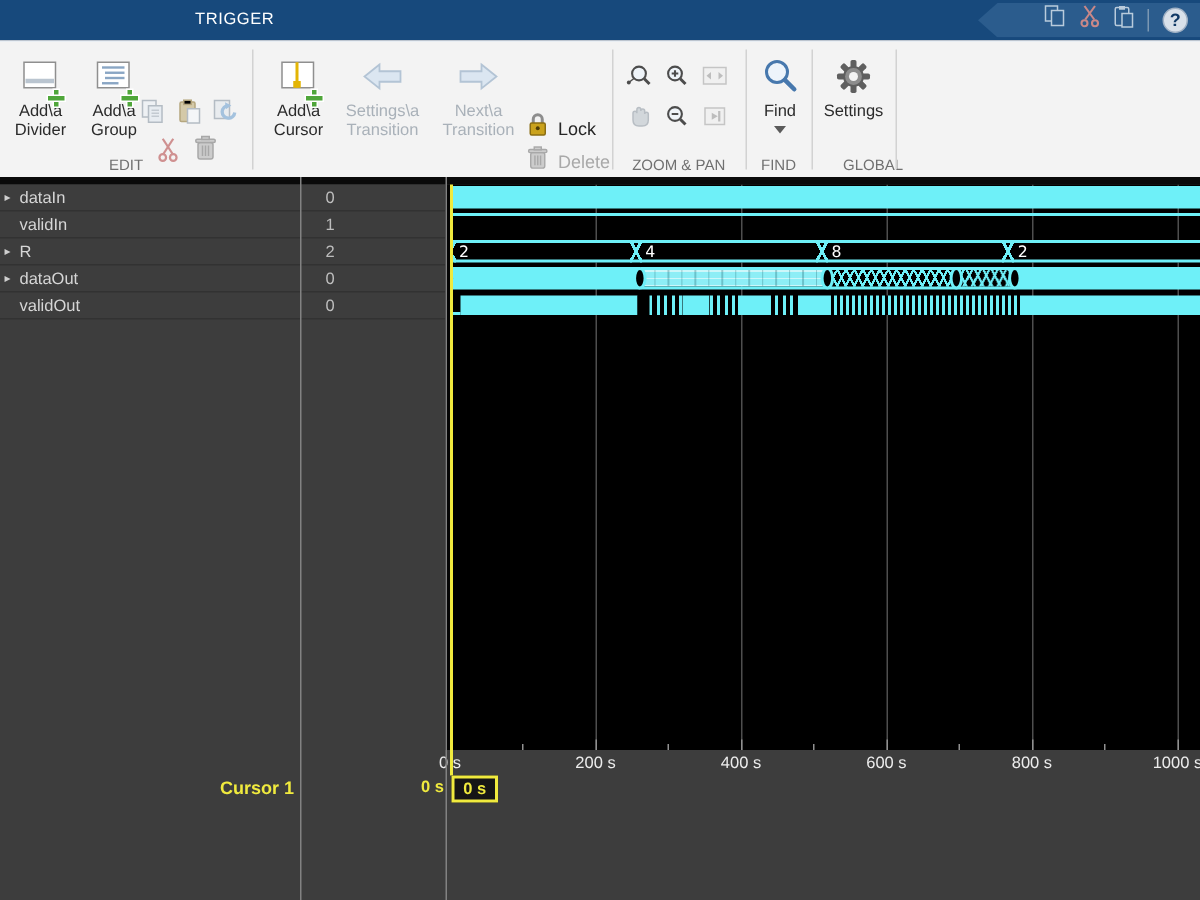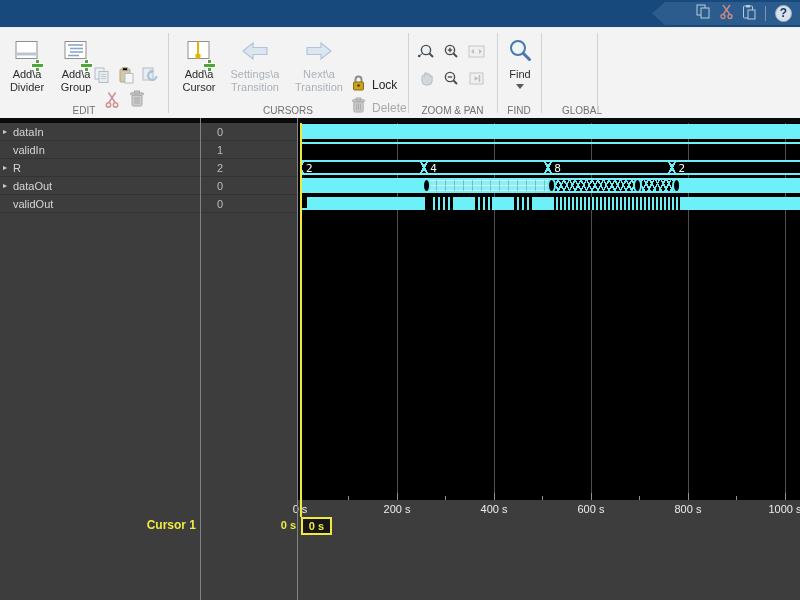--- a/index.html
+++ b/index.html
@@ -93,20 +93,21 @@
              background:#161616;color:var(--cyellow);font-size:11px;font-weight:bold;text-align:center;line-height:14px;z-index:8;}
   .cursorval{position:absolute;left:230px;top:519px;width:66px;text-align:right;font-size:11px;font-weight:bold;color:var(--cyellow);z-index:8;}
   .cursorname{position:absolute;left:78px;top:518px;width:118px;text-align:right;font-size:12px;font-weight:bold;color:var(--cyellow);z-index:8;}
 </style>
 </head>
 <body>
 
 <div class="stage" style="--cy: #6EF0F8; --cyellow: #F0EA3E; --tabblue: #17497C;">
 
   <div class="tabbar">
+    <div class="tab active" style="left:118px">TRIGGER</div>
     <div class="qat">
       <span class="iconwrap">
         <svg width="15" height="16" viewBox="0 0 15 16">
             <rect x="1" y="1" width="8" height="10" fill="none" stroke="#b9cbdc"></rect>
             <rect x="5" y="4" width="8" height="10" fill="#2b5c8d" stroke="#b9cbdc"></rect>
           </svg>
       </span>
       <span class="iconwrap">
         <svg width="13" height="16" viewBox="0 0 13 16">
             <g stroke="#c98888" stroke-width="1.4" fill="none">
@@ -252,21 +253,20 @@
             <rect x="1.5" y="2.8" width="13" height="2.2" rx="1" fill="#cccccc" stroke="#a8a8a8"></rect>
             <rect x="5.5" y="1" width="5" height="2" fill="#cccccc" stroke="#a8a8a8"></rect>
             <g stroke="#a8a8a8">
               <line x1="6" y1="7" x2="6" y2="14"></line>
               <line x1="8" y1="7" x2="8" y2="14"></line>
               <line x1="10" y1="7" x2="10" y2="14"></line>
             </g>
           </svg></span>
       <span class="txt dis">Delete</span>
     </div>
-    <div class="seclbl" style="left:168px;width:240px">CURSORS</div>
     <div class="vsep" style="left:408px"></div>
 
     <div class="smbtn" style="left:416px;top:15px">
       <span><svg width="18" height="17" viewBox="0 0 18 17">
             <circle cx="9" cy="7" r="4.6" fill="#eef3f8" stroke="#4c4c4c" stroke-width="1.4"></circle>
             <line x1="12.5" y1="10.5" x2="16" y2="14" stroke="#4c4c4c" stroke-width="2"></line>
             <circle cx="2.2" cy="13" r="1.3" fill="#4c4c4c"></circle>
             <line x1="2.2" y1="13" x2="6" y2="10" stroke="#4c4c4c"></line>
           </svg></span>
     </div>
@@ -313,20 +313,36 @@
             <circle cx="11" cy="10" r="7" fill="#edf4fb" stroke="#4778ad" stroke-width="2"></circle>
             <line x1="16.2" y1="15.2" x2="22.5" y2="21.5" stroke="#4778ad" stroke-width="3" stroke-linecap="round"></line>
           </svg>
       </span>
       <span class="lbl">Find</span>
       <span class="dropdown-arrow"></span>
     </div>
     <div class="seclbl" style="left:497px;width:44px">FIND</div>
     <div class="vsep" style="left:541px"></div>
 
+    <div class="bigbtn" style="left:544px;width:50px">
+      <span class="icw">
+        <svg width="24" height="24" viewBox="0 0 24 24">
+            <g fill="#5f5f5f">
+              <rect x="10" y="1" width="4" height="22" rx="1.2"></rect>
+              <rect x="10" y="1" width="4" height="22" rx="1.2" transform="rotate(45 12 12)"></rect>
+              <rect x="10" y="1" width="4" height="22" rx="1.2" transform="rotate(90 12 12)"></rect>
+              <rect x="10" y="1" width="4" height="22" rx="1.2" transform="rotate(135 12 12)"></rect>
+            </g>
+            <circle cx="12" cy="12" r="7" fill="#5f5f5f"></circle>
+            <circle cx="12" cy="12" r="5.6" fill="#8d8d8d"></circle>
+            <circle cx="12" cy="12" r="3" fill="#f3f3f3"></circle>
+          </svg>
+      </span>
+      <span class="lbl">Settings</span>
+    </div>
     <div class="seclbl" style="left:554px;width:56px">GLOBAL</div>
     <div class="vsep" style="left:597px"></div>
 
     <div class="collapsebtn">
       <div class="bar"></div>
         <div class="tri"></div>
     </div>
   </div>
 
   <div class="topstrip"></div>

